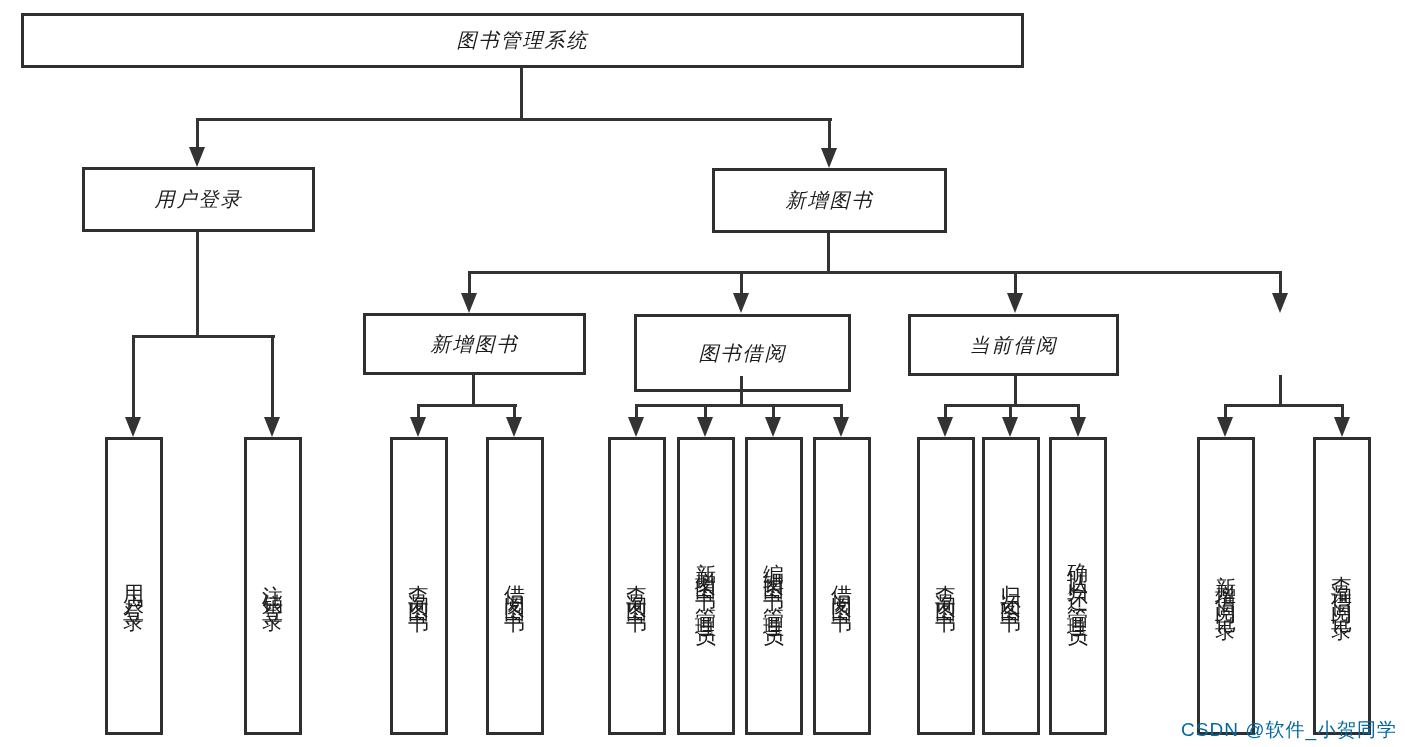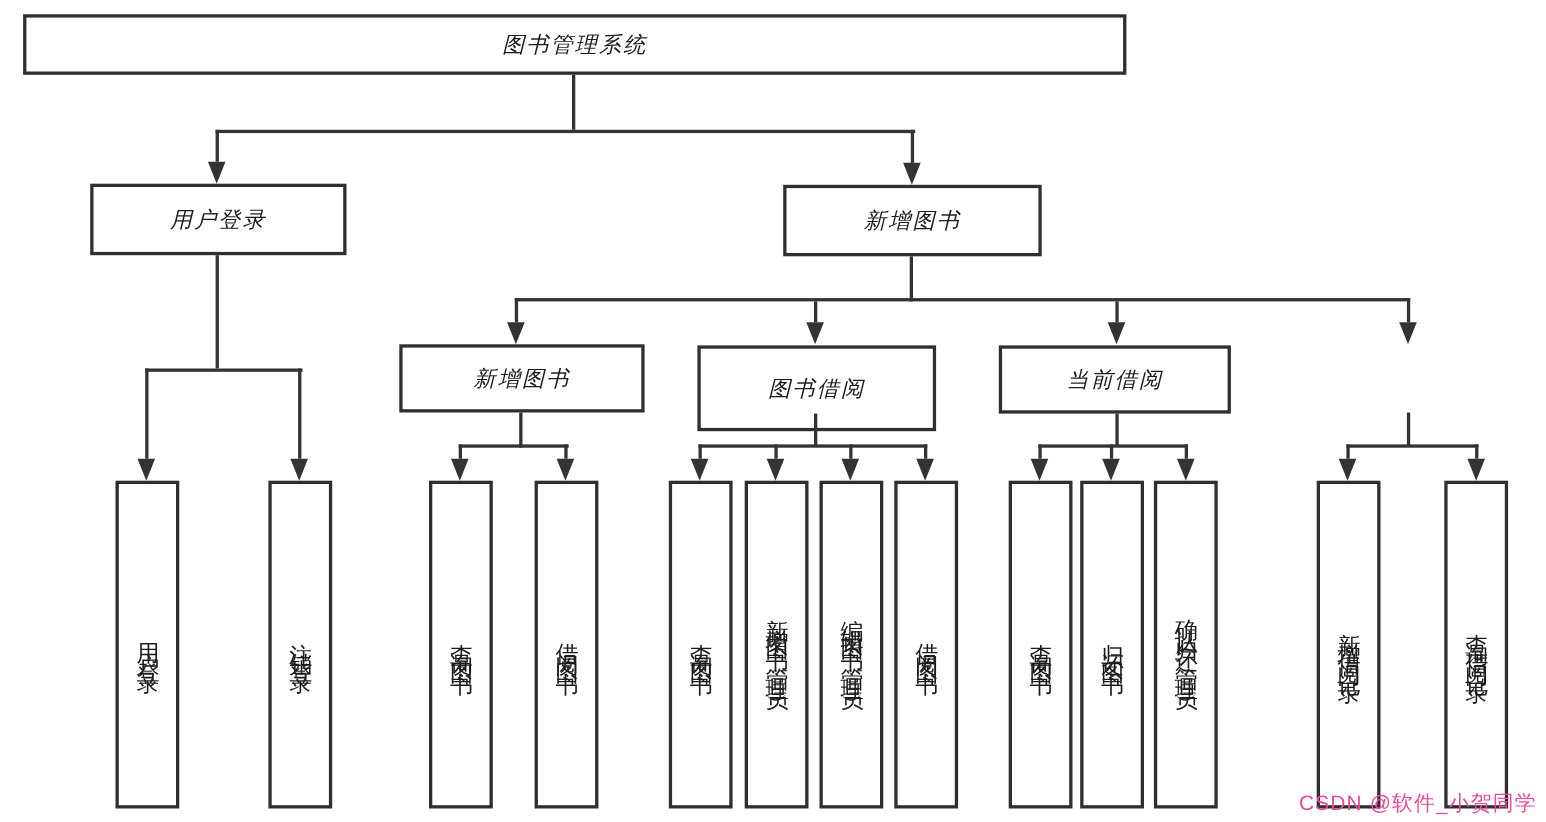--- a/index.html
+++ b/index.html
@@ -38,21 +38,21 @@
   .arrow{
     position:absolute;width:0;height:0;
     border-left:8px solid transparent;
     border-right:8px solid transparent;
     border-top:20px solid #333333;
   }
   .watermark{
     position:absolute;
     right:8px;bottom:4px;
     font-size:19px;
-    color:#ec4899;
+    color:#0369a1;
     letter-spacing:1px;
     white-space:nowrap;
   }
 </style>
 </head>
 <body>
 
 <div id="canvas">
 
   <div class="box" style="left:21px;top:13px;width:1003px;height:55px;">

